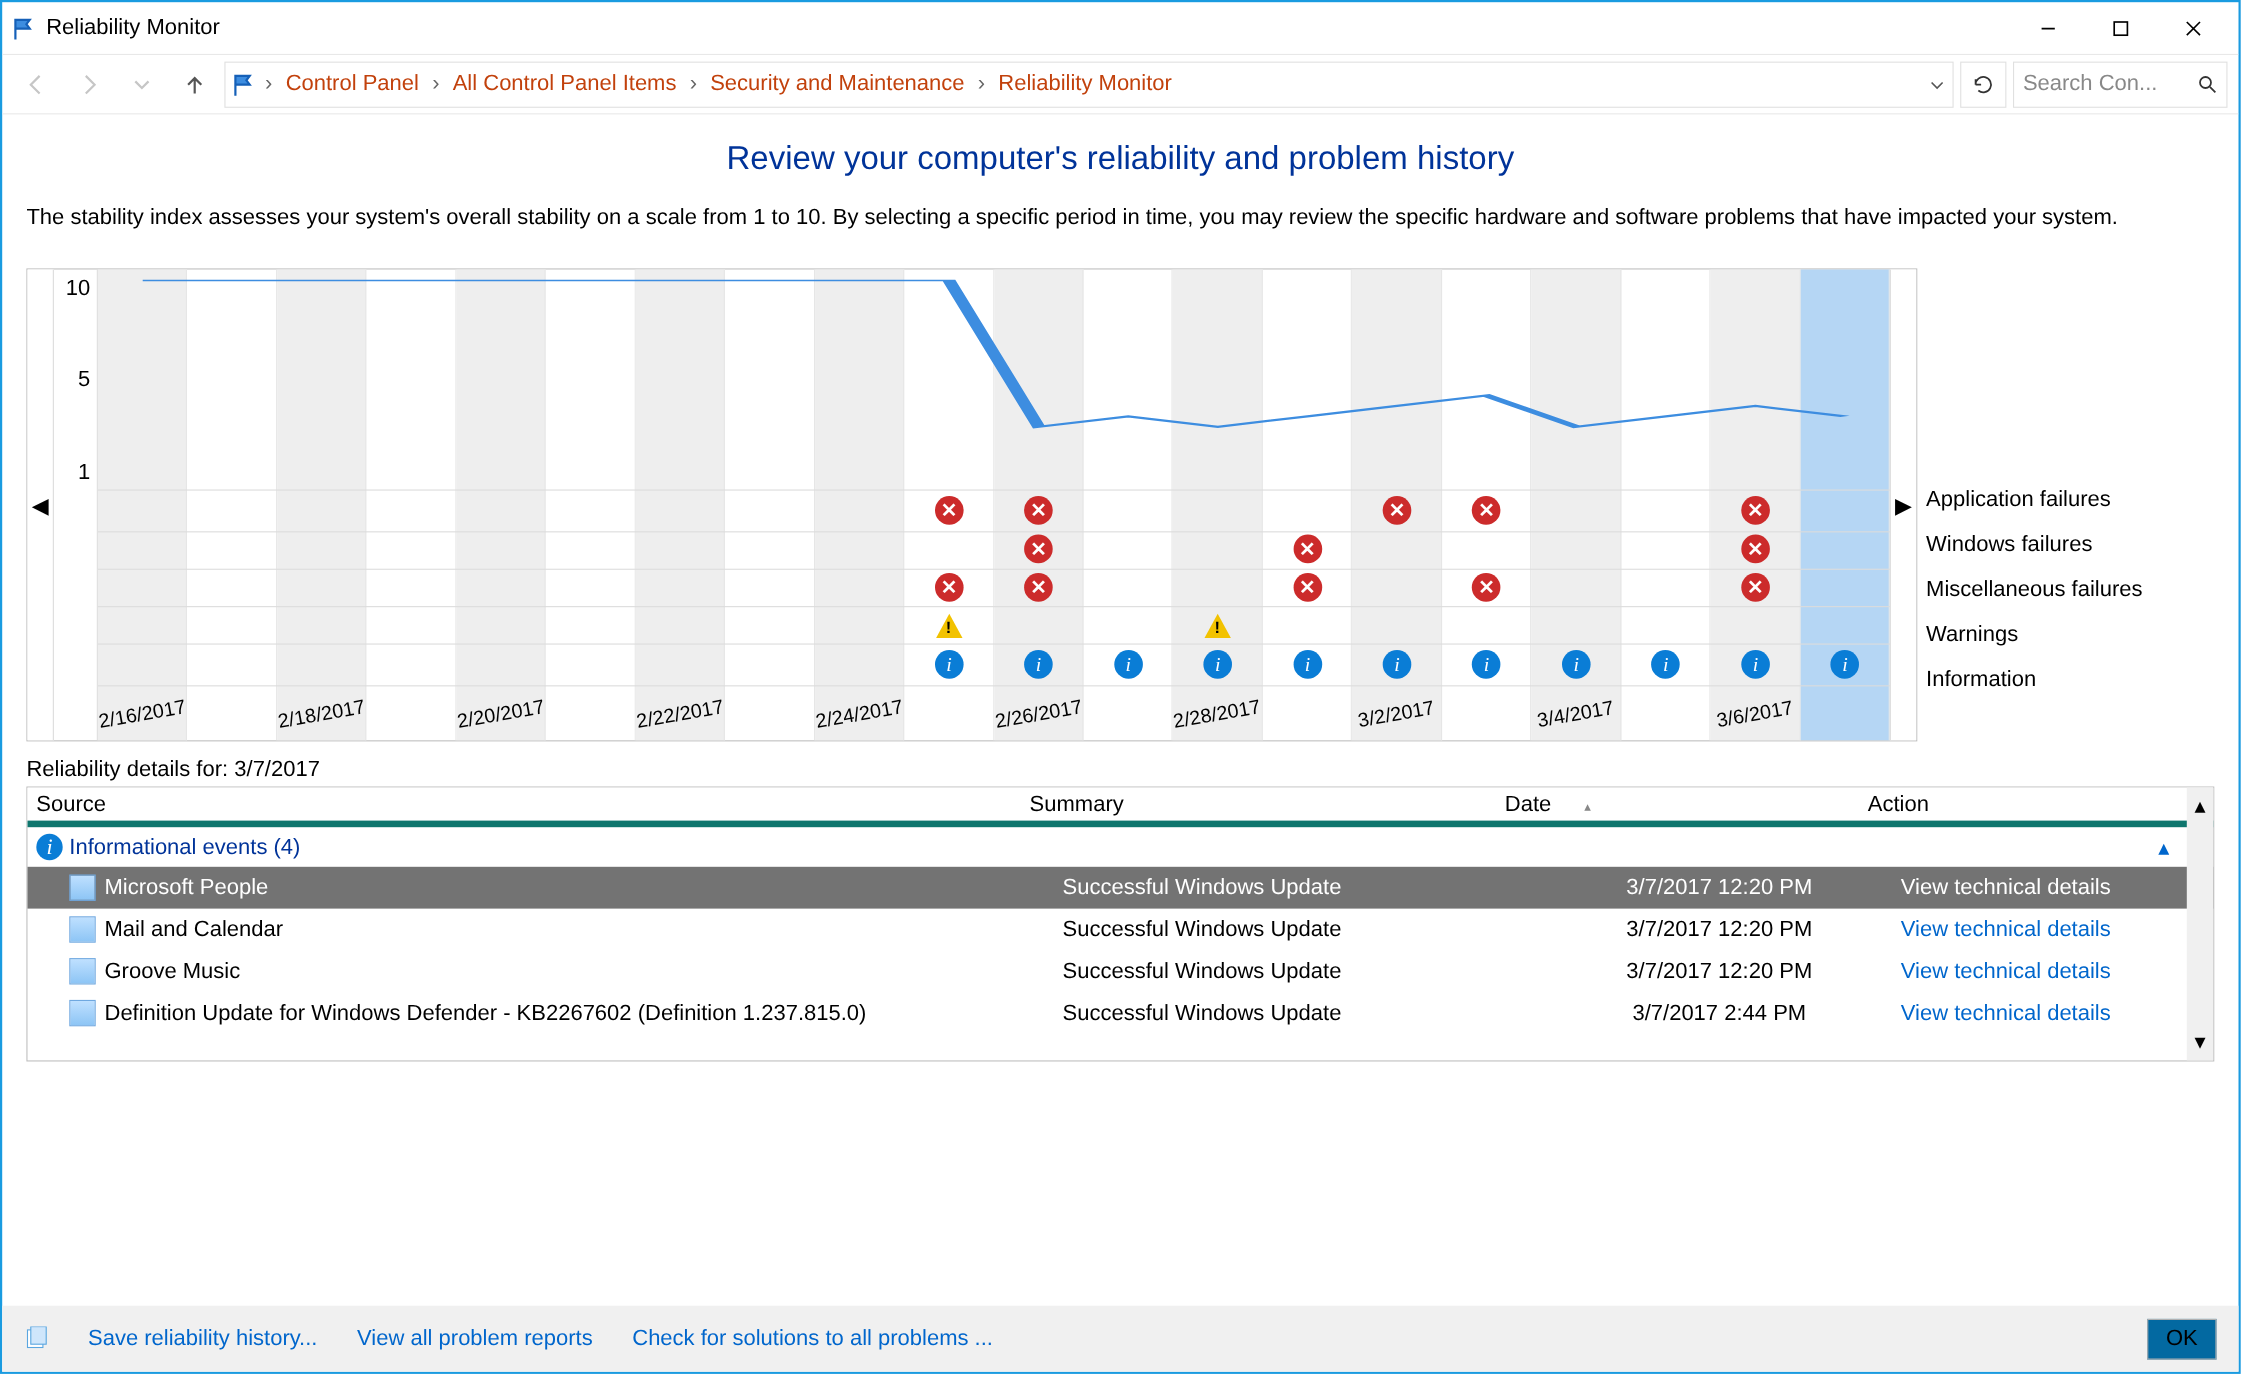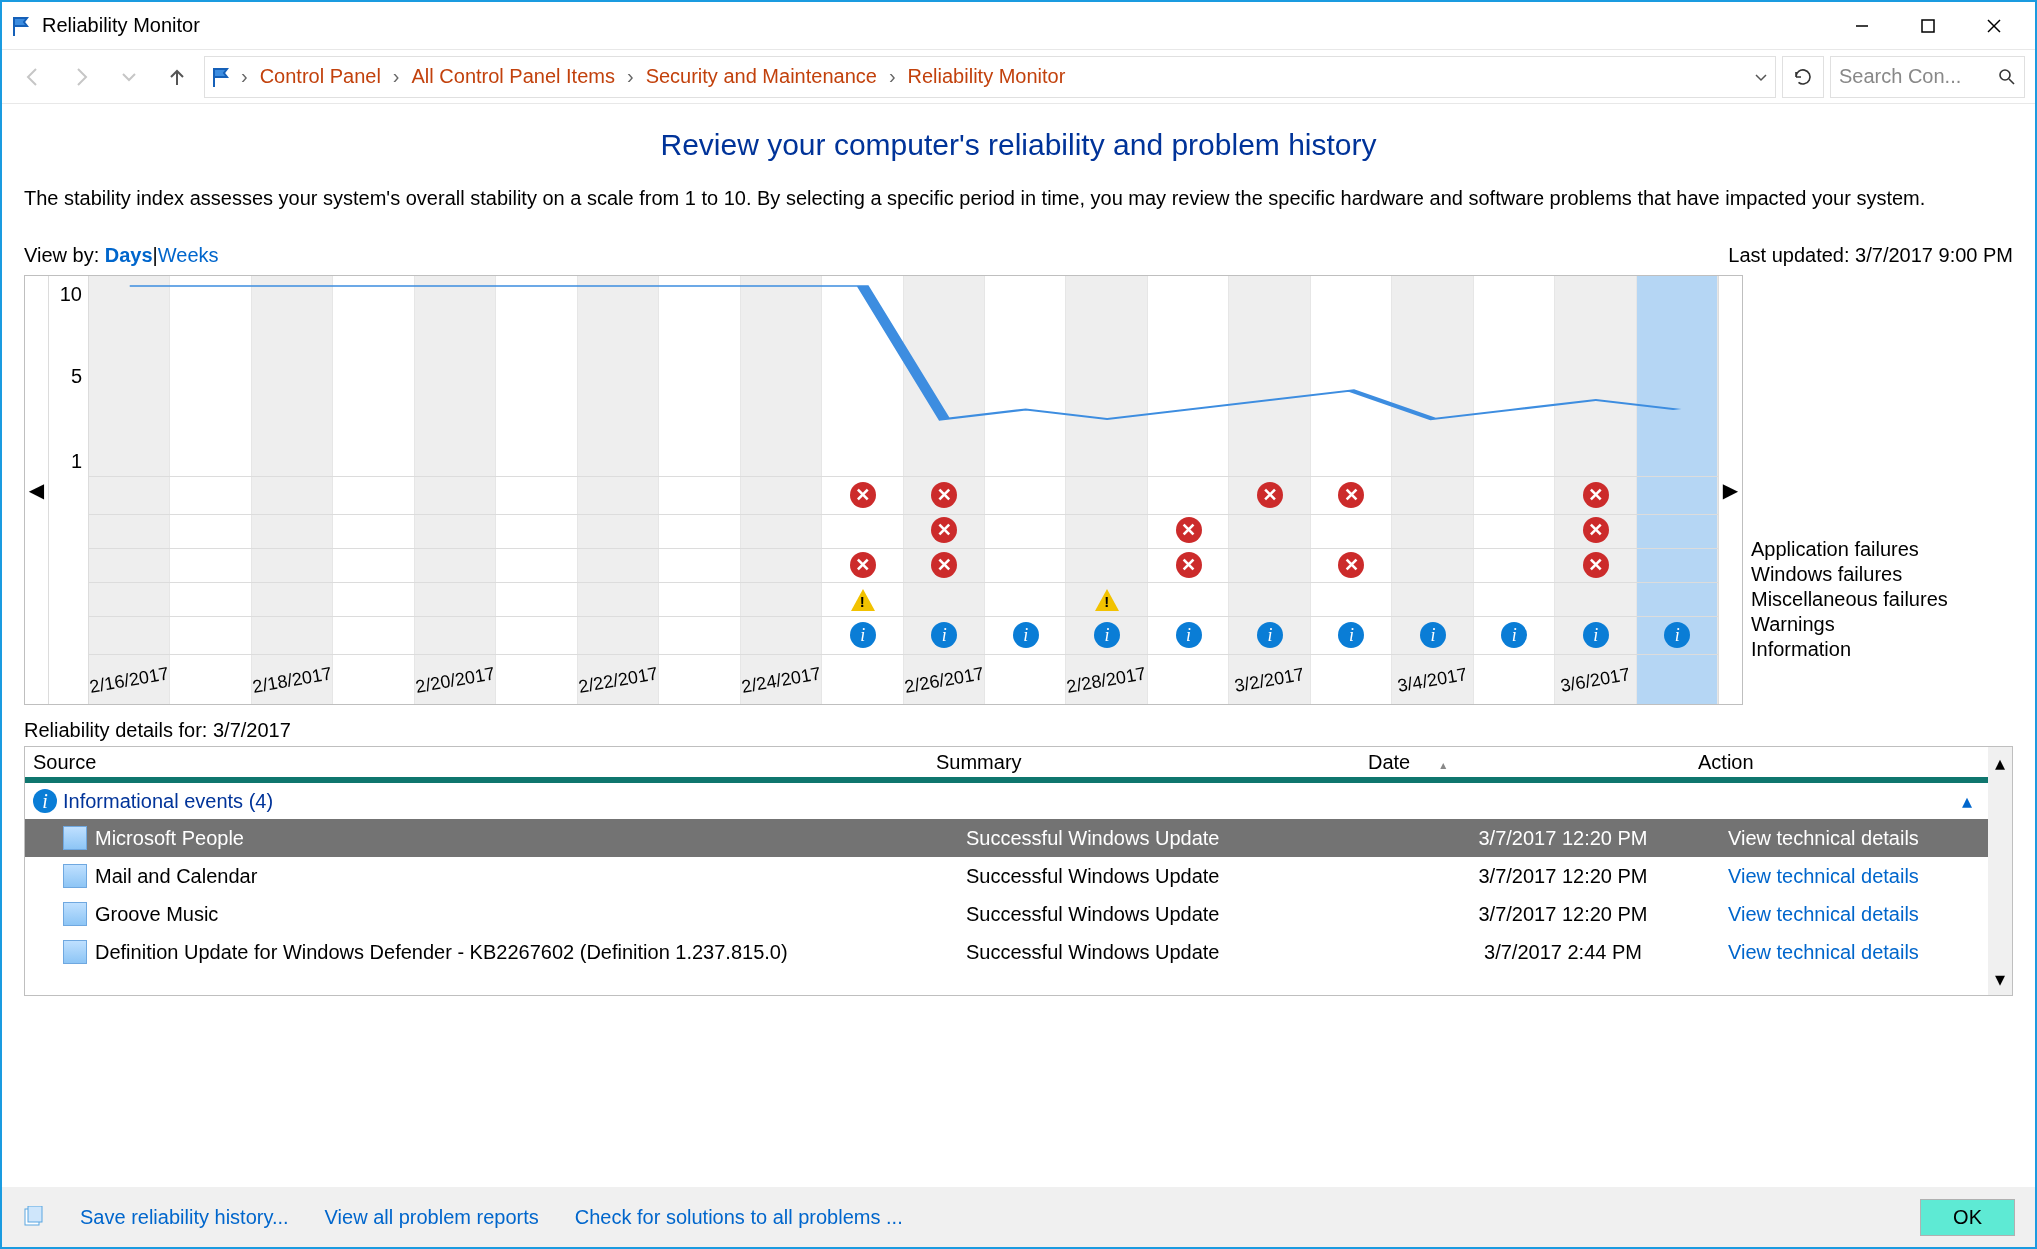--- a/index.html
+++ b/index.html
@@ -36,39 +36,39 @@
 .col.sel { background:#b5d6f4; }
 .row-sep { position:absolute; left:0; right:0; height:1px; background:#dcdcdc; }
 .icon-row { position:absolute; left:0; right:0; height:38px; }
 .cell-icon { position:absolute; width:26px; height:26px; border-radius:50%; top:6px; left:50%; transform:translateX(-50%); display:flex; align-items:center; justify-content:center; color:#fff; font-weight:700; font-size:18px; }
 .ic-err { background:#cc2b2b; }
 .ic-info { background:#0a7dd6; font-family:Georgia,serif; font-style:italic; font-weight:400;}
 .warn-tri { width:0;height:0;border-left:12px solid transparent;border-right:12px solid transparent;border-bottom:22px solid #f2c200; position:relative;}
 .warn-tri::after{content:"!";position:absolute;left:-3px;top:4px;color:#000;font-weight:700;font-size:15px;}
 .xaxis { position:absolute; left:0; right:0; bottom:0; height:42px; display:flex; }
 .xlabel { flex:1; font-size:18px; text-align:center; transform:rotate(-10deg) translateY(8px); transform-origin:center; }
-.legend { width:270px; padding:4px 8px; font-size:20px; display:flex; flex-direction:column; justify-content:flex-end; gap:2px; padding-bottom:44px;}
+.legend { width:270px; padding:4px 8px; font-size:20px; display:flex; flex-direction:column; justify-content:flex-end; gap:18px; padding-bottom:44px;}
 .details-hdr { margin-top:14px; font-size:20px; }
 .details-box { border:1px solid #bfbfbf; margin-top:4px; height:250px; position:relative; }
 .table-head { display:flex; border-bottom:6px solid #0f766e; background:#fff; height:36px; align-items:center; padding-left:8px; font-size:20px;}
 .th { }
 .th.src{flex:0 0 903px;} .th.sum{flex:0 0 432px;} .th.date{flex:0 0 330px;} .th.act{flex:1;}
 .group-row { display:flex; align-items:center; height:36px; padding-left:8px; color:#003399; }
 .group-row .ginfo{ width:24px;height:24px;border-radius:50%;background:#0a7dd6;color:#fff;display:flex;align-items:center;justify-content:center;margin-right:6px;font-family:Georgia,serif;font-style:italic;}
 .data-row { display:flex; align-items:center; height:38px; padding-left:38px; font-size:20px; }
 .data-row.sel { background:#737373; color:#fff; }
 .data-row .ricon{ width:24px;height:24px;border:1px solid #6fa8e0;background:linear-gradient(#bfe0ff,#8dc5f5);margin-right:8px; }
 .td.src{flex:0 0 871px; overflow:hidden; white-space:nowrap; text-overflow:ellipsis;} .td.sum{flex:0 0 432px;} .td.date{flex:0 0 330px;text-align:center;}
 .td.act{flex:1; color:#0066cc;}
 .data-row.sel .td.act{color:#fff;}
 .vscroll{ position:absolute; right:0; top:0; bottom:0; width:24px; background:#f0f0f0; display:flex; flex-direction:column; align-items:center; justify-content:space-between; padding:4px 0;}
 .collapse-caret{ margin-left:auto; margin-right:40px; color:#0066cc; }
 .footer { position:absolute; bottom:2px; left:2px; right:2px; height:60px; background:#f0f0f0; display:flex; align-items:center; padding:0 20px; gap:36px; }
 .footer .flink{ color:#0066cc; font-size:20px; }
-.footer .ok-btn{ margin-left:auto; border:1px solid #b0b0b0; background:#5eead4; padding:6px 32px; font-size:20px; }
+.footer .ok-btn{ margin-left:auto; border:1px solid #b0b0b0; background:#0369a1; padding:6px 16px; font-size:20px; }
 svg { display:block; }
 .sort-caret{ font-size:12px; color:#888; margin-left:30px;}
 </style>
 </head>
 <body>
 
 <div class="titlebar">
   <span class="icon">
     <svg width="22" height="22" viewBox="0 0 22 22">
         <path d="M3 2 L3 21 M3 3 L16 3 L13 7 L16 11 L3 11" stroke="#1560b8" stroke-width="2" fill="#3d8de0"></path>
@@ -148,30 +148,20 @@
           <line x1="11" y1="11" x2="16" y2="16" stroke="#333" stroke-width="1.6"></line>
         </svg>
       </span>
   </div>
 </div>
 
 <div class="content">
   <div class="page-title">Review your computer's reliability and problem history</div>
   <div class="page-desc">The stability index assesses your system's overall stability on a scale from 1 to 10. By selecting a specific period in time, you may review the specific hardware and software problems that have impacted your system.</div>
 
-  <div class="view-row">
-    <span>View by:</span>&nbsp;
-    <span class="link bold">Days</span>
-    <span> | </span>
-    <span class="link">Weeks</span>
-    <span class="right">
-      <span>Last updated:</span>
-      <span>3/7/2017 9:00 PM</span>
-    </span>
-  </div>
 
   <div style="display:flex;">
     <div class="chart-area" style="flex:1;">
       <div class="scroll-handle">◀</div>
       <div class="yaxis">
         <span class="ylabel" style="top:18px">10</span>
         <span class="ylabel" style="top:100px">5</span>
         <span class="ylabel" style="top:185px">1</span>
       </div>
       <div class="chart-body">

